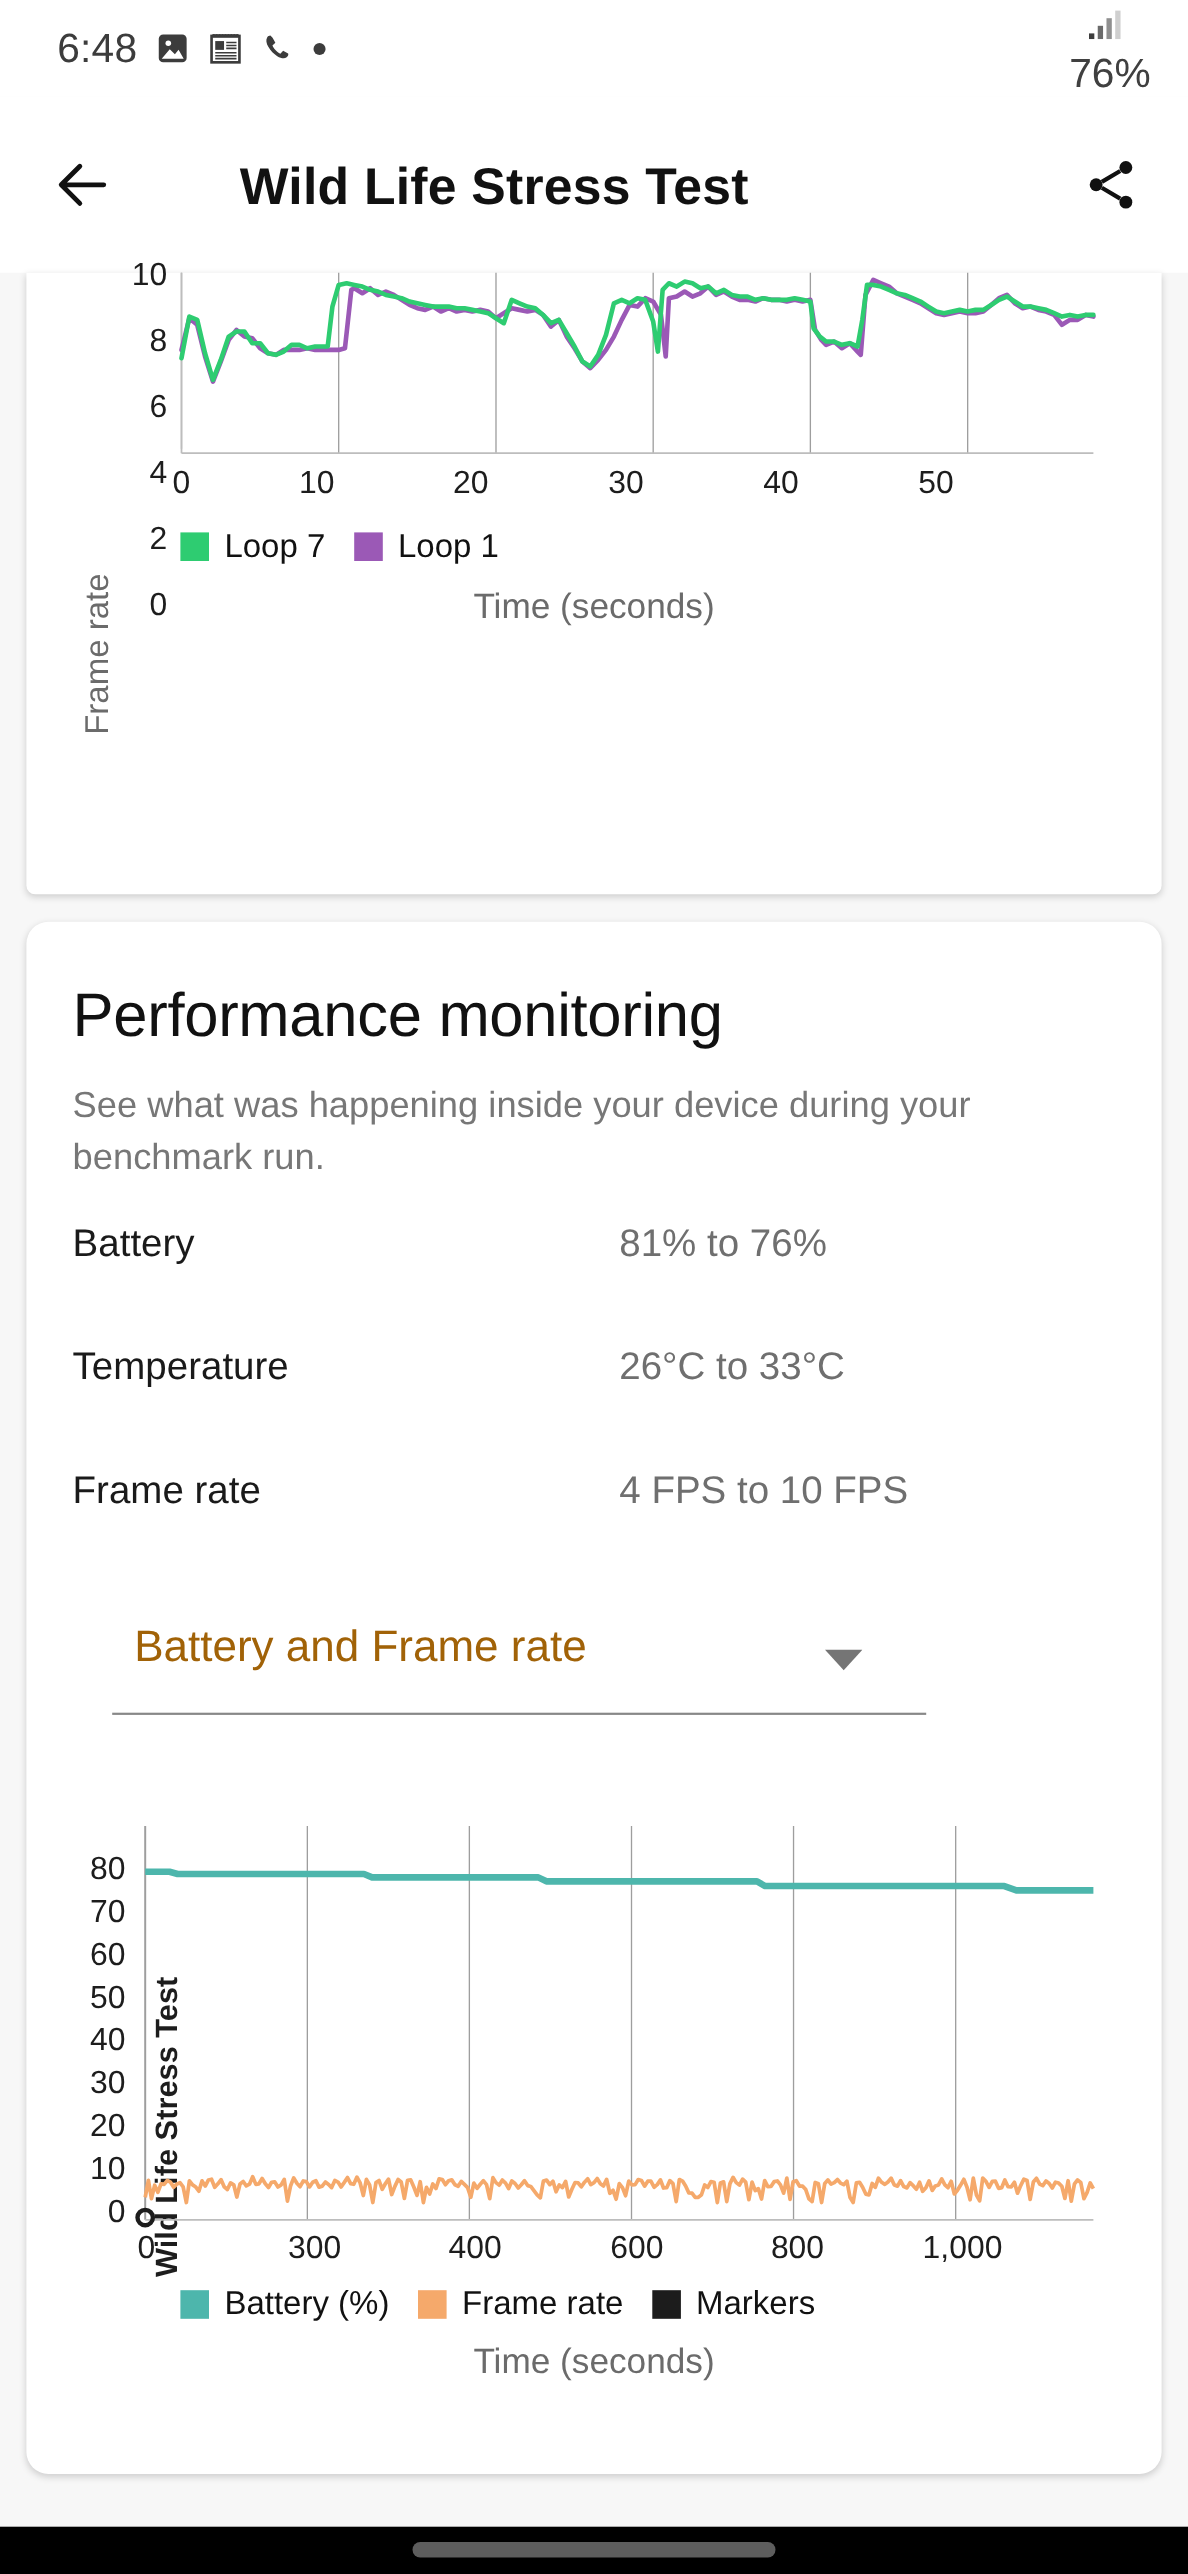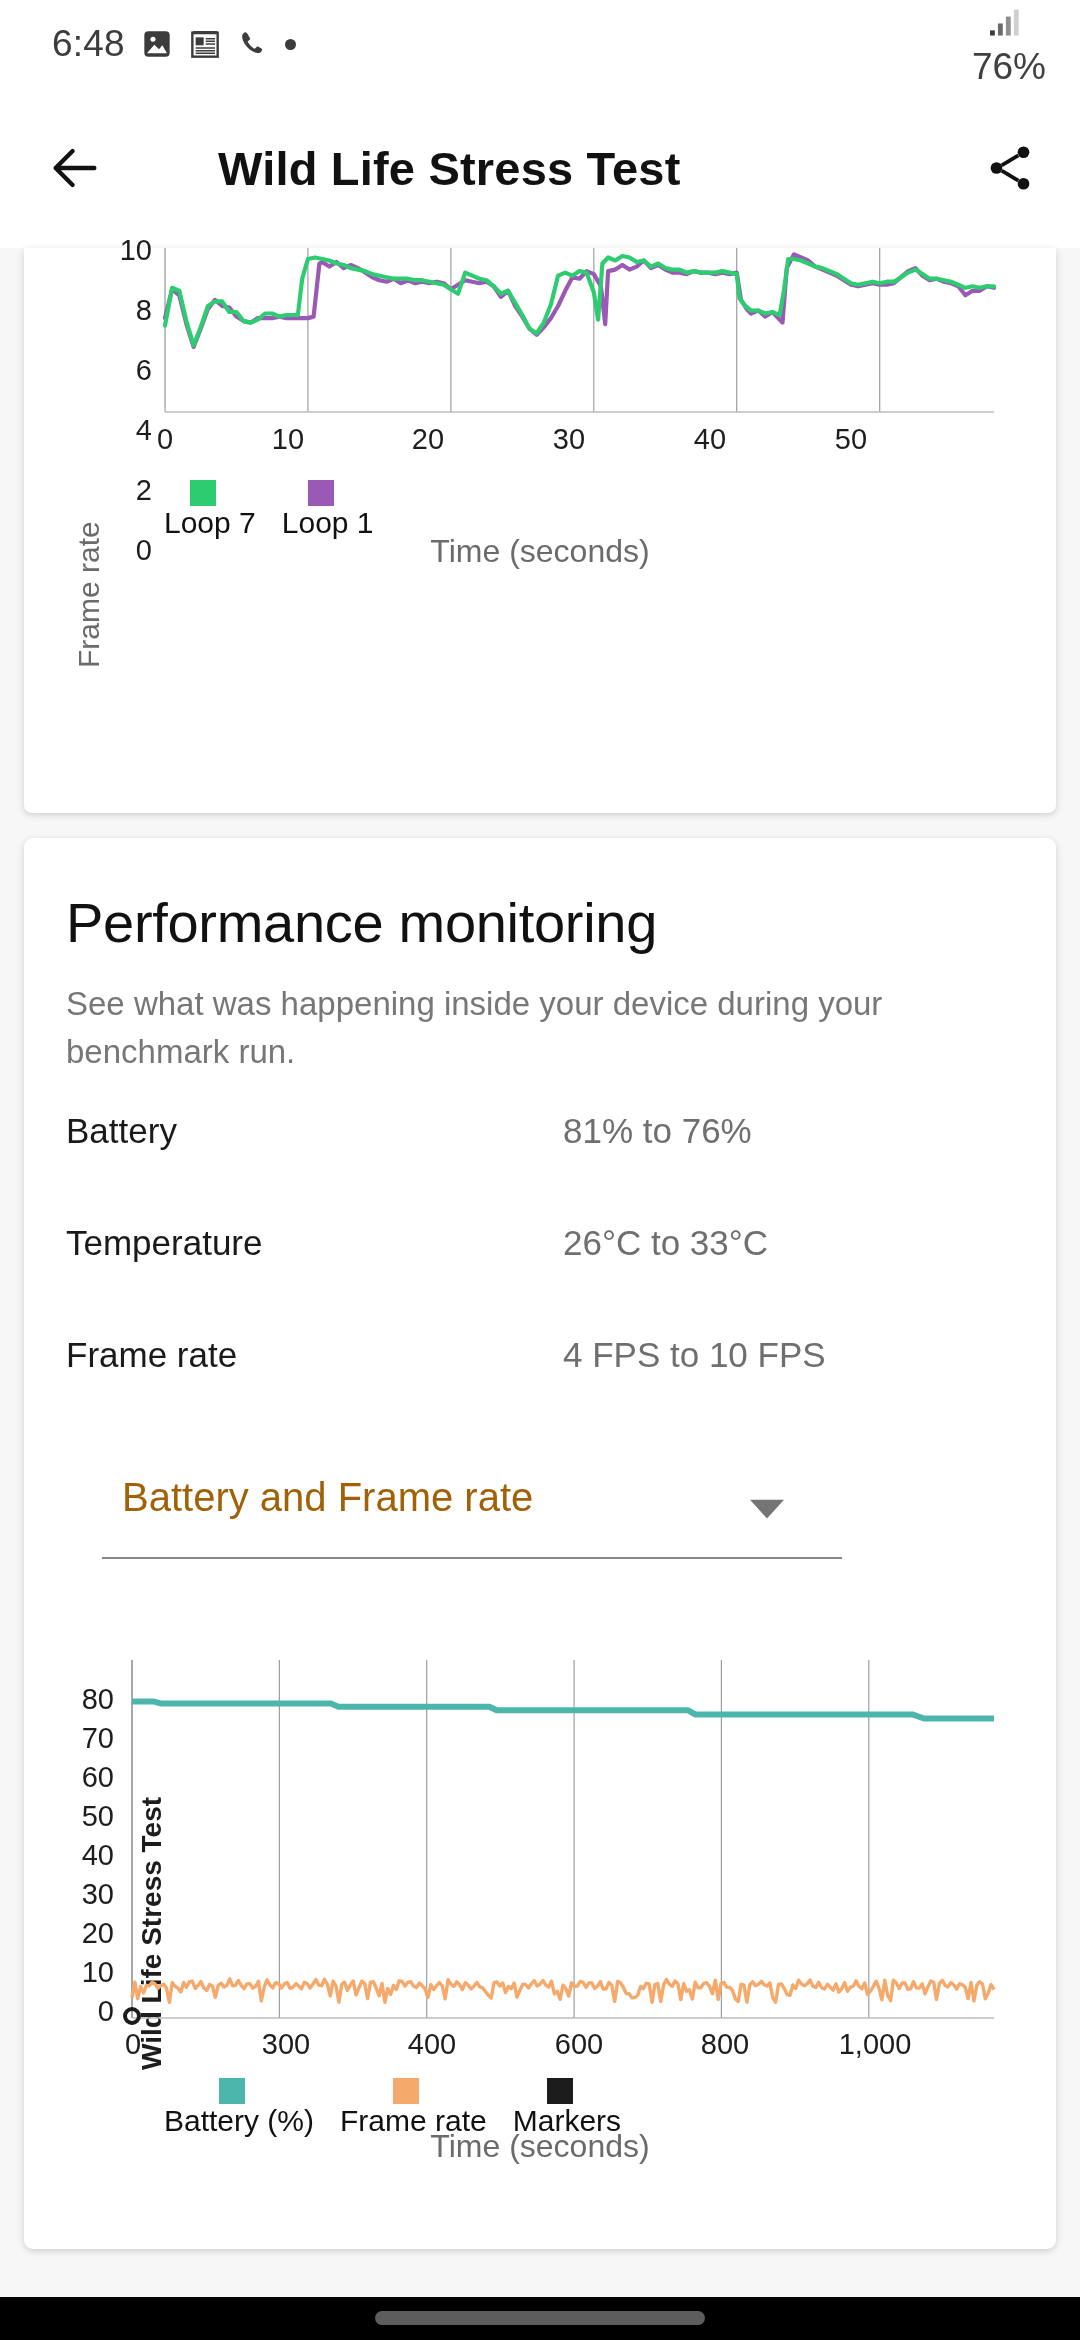--- a/index.html
+++ b/index.html
@@ -34,40 +34,40 @@
     font-size:47px; font-weight:bold; color:#111; letter-spacing:.2px;
     flex:1; text-align:left; padding-left:68px;
   }
   .appbar-share { width:140px; display:flex; align-items:center; justify-content:center; }
 
   
   .content { position:absolute; top:248px; left:0; width:1080px; height:2049px; background:#f7f7f7; }
 
   .card {
     position:absolute; left:24px; width:1032px;
-    background:#fff; border-radius:9px;
+    background:#fff; border-radius:20px;
     box-shadow:0 2px 7px rgba(0,0,0,.17);
   }
   #card-chart1 { top:0px; height:565px; border-radius:0 0 8px 8px; }
   #card-perf   { top:590px; height:1411px; }
 
   
   .chart-wrap { position:relative; width:100%; }
   .ytitle {
     position:absolute; transform:rotate(-90deg);
     transform-origin:left top; white-space:nowrap;
     color:#6b6b6b; font-size:30px;
   }
   .ytitle-bold { color:#1d1d1d; font-weight:bold; font-size:28px; }
   .ytick { position:absolute; text-align:right; font-size:29px; color:#1d1d1d; }
   .xtick { position:absolute; text-align:center; font-size:29px; color:#1d1d1d; }
   .xaxis-title { position:absolute; width:100%; text-align:center; color:#6b6b6b; font-size:32px; }
 
   .legend { position:absolute; display:flex; align-items:center; gap:0px; }
-  .legend-item { display:flex; align-items:center; margin-right:26px;flex-direction:column; }
+  .legend-item { display:flex; align-items:center; margin-right:26px; }
   .swatch { width:26px; height:26px; display:inline-block; margin-right:14px; }
   .legend-text { font-size:30px; color:#111; }
 
   
   .perf-title { position:absolute; left:42px; top:52px; font-size:56px; color:#111; letter-spacing:-.3px; }
   .perf-sub   { position:absolute; left:42px; top:142px; width:900px; font-size:33px; line-height:48px; color:#777; }
   .stat-row   { position:absolute; left:42px; width:950px; height:60px; }
   .stat-key   { position:absolute; left:0; font-size:35px; color:#1a1a1a; }
   .stat-val   { position:absolute; left:497px; font-size:35px; color:#6f6f6f; }
 

